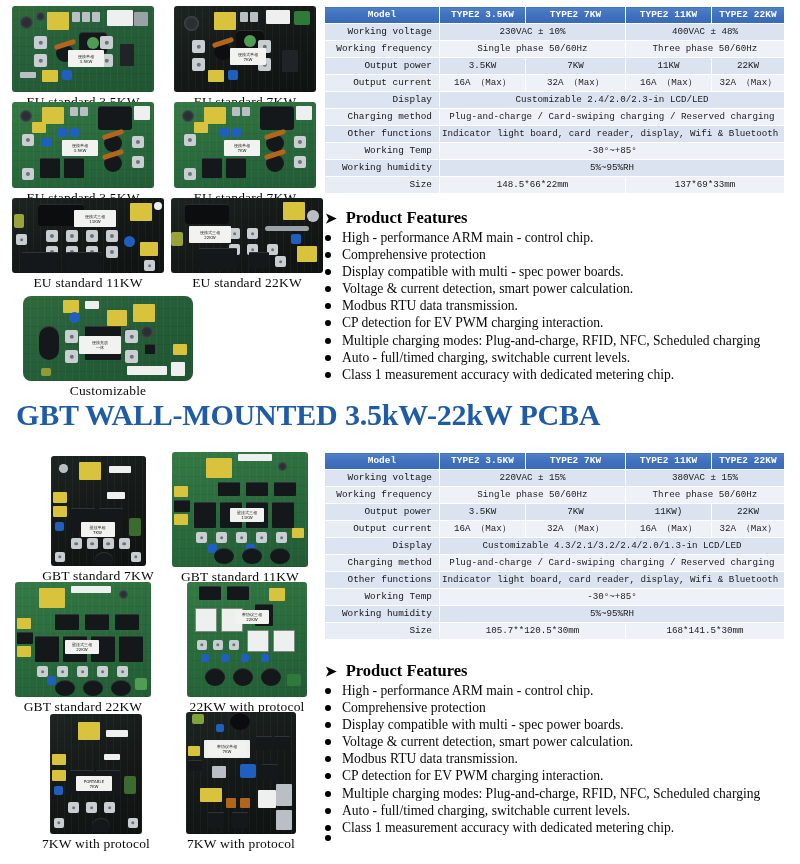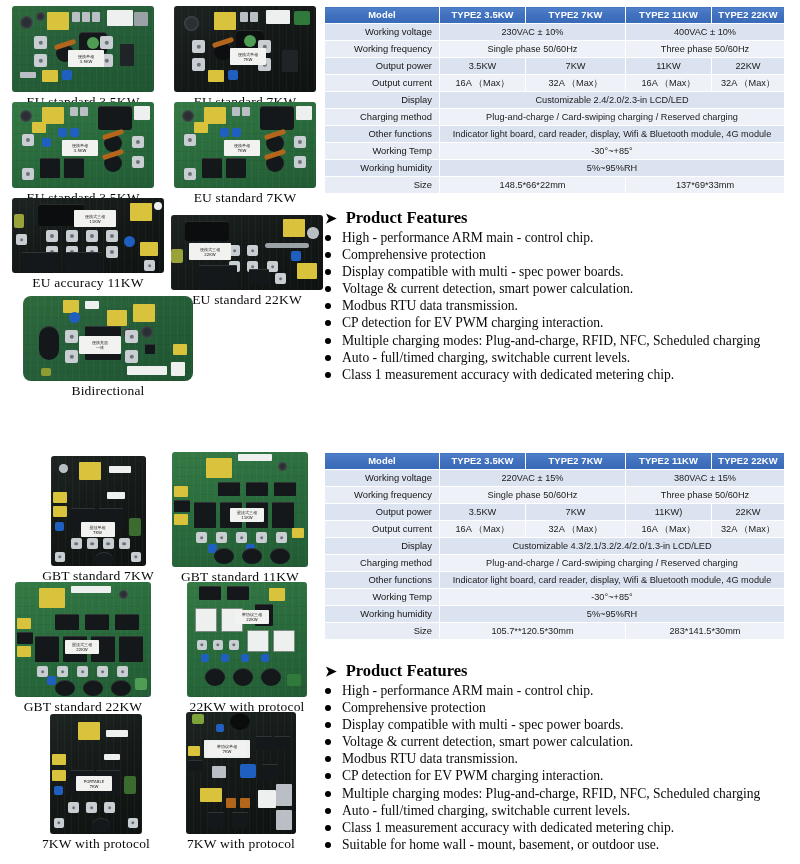--- a/index.html
+++ b/index.html
@@ -101,21 +101,21 @@
     color: #231815;
     letter-spacing: 1px;
   }
   #brand-mark { position: relative; width: 74px; height: 30px; }
 
   
   .spec-table {
     position: absolute;
     border-collapse: collapse;
     width: 460px;
-    font-family: Liberation Sans, sans-serif;
+    font-family: Liberation Mono, monospace;
     table-layout: fixed;
   }
   .spec-table td, .spec-table th {
     border: 1px solid #ffffff;
     font-size: 9.2px;
     color: #1a1a1a;
     text-align: center;
     padding: 2px 2px;
     height: 17px;
     line-height: 1.15;
@@ -311,24 +311,24 @@
           <div class="cmp blk" style="left:10px;top:54px;width:36px;height:20px;"></div>
           <div class="cmp blk" style="left:54px;top:54px;width:36px;height:20px;"></div>
           <div class="cmp pad" style="left:4px;top:36px;width:11px;height:11px;"></div>
           <div class="cmp pad" style="left:132px;top:62px;width:11px;height:11px;"></div>
           <div class="label" style="left:62px;top:12px;width:42px;height:17px;">
               <div>便携式三相</div>
               <div>11KW</div>
             </div>
         </div>
       </div>
-      <div class="caption">EU accuracy 11KW</div>
-    </div>
-
-    <div class="cell" style="left:167px; top:198px; width:160px;margin-top:17px;">
+      <div class="caption">EU standard 11KW</div>
+    </div>
+
+    <div class="cell" style="left:167px; top:198px; width:160px;">
       <div class="board-wrap" style="width:152px;height:75px;">
         <div class="pcb dark" style="width:152px;height:75px;">
           <div class="cmp blk" style="left:14px;top:6px;width:44px;height:20px;border-radius:3px;background:#0b0d0e;"></div>
           <div class="cmp yel" style="left:112px;top:4px;width:22px;height:18px;"></div>
           <div class="cmp cap" style="left:136px;top:12px;width:12px;height:12px;background:#b7bdc1;"></div>
           <div class="cmp grn" style="left:0px;top:34px;width:12px;height:14px;border-radius:2px;background:#9aa33a;"></div>
           <div class="cmp pad" style="left:58px;top:30px;width:11px;height:11px;"></div>
           <div class="cmp pad" style="left:76px;top:30px;width:11px;height:11px;"></div>
           <div class="cmp pad" style="left:58px;top:46px;width:11px;height:11px;"></div>
           <div class="cmp pad" style="left:76px;top:46px;width:11px;height:11px;"></div>
@@ -369,39 +369,39 @@
           <div class="cmp wht" style="left:104px;top:70px;width:40px;height:9px;"></div>
           <div class="cmp wht" style="left:148px;top:66px;width:14px;height:14px;"></div>
           <div class="cmp yel" style="left:150px;top:48px;width:14px;height:11px;"></div>
           <div class="cmp grn" style="left:18px;top:72px;width:10px;height:8px;border-radius:2px;background:#8f9b33;"></div>
           <div class="label" style="left:56px;top:40px;width:42px;height:18px;">
               <div>便携充放</div>
               <div>一体</div>
             </div>
         </div>
       </div>
-      <div class="caption">Bidirectional</div>
+      <div class="caption">Customizable</div>
     </div>
   </div>
 
   <table class="spec-table" id="table-top" style="left:324px; top:6px;">
     <thead>
       <tr>
         <th style="width:115px;">Model</th>
         <th style="width:86px;">TYPE2 3.5KW</th>
         <th style="width:100px;">TYPE2 7KW</th>
         <th style="width:86px;">TYPE2 11KW</th>
         <th style="width:73px;">TYPE2 22KW</th>
       </tr>
     </thead>
     <tbody>
         <tr class="rA">
           <td class="rowhdr">Working voltage</td>
           <td colspan="2">230VAC ± 10%</td>
-          <td colspan="2">400VAC ± 10%</td>
+          <td colspan="2">400VAC ± 48%</td>
         </tr>
         <tr class="rB">
           <td class="rowhdr">Working frequency</td>
           <td colspan="2">Single phase  50/60Hz</td>
           <td colspan="2">Three phase  50/60Hz</td>
         </tr>
         <tr class="rA">
           <td class="rowhdr">Output power</td>
           <td>3.5KW</td>
           <td>7KW</td>
@@ -482,20 +482,21 @@
           <span class="feat-text">Auto - full/timed charging, switchable current levels.</span>
         </li>
         <li>
           <span class="bullet"></span>
           <span class="feat-text">Class 1 measurement accuracy with dedicated metering chip.</span>
         </li>
       </ul>
   </div>
 
   <div id="title-band">
+    <div id="main-title">GBT WALL-MOUNTED 3.5kW-22kW PCBA</div>
   </div>
 
   <div>
 
     <div class="cell" style="left:28px; top:456px; width:140px;">
       <div class="board-wrap" style="width:95px;height:110px;">
         <div class="pcb dark" style="width:95px;height:110px;">
           <div class="cmp cap" style="left:8px;top:8px;width:9px;height:9px;background:#b7bdc1;"></div>
           <div class="cmp yel" style="left:28px;top:6px;width:22px;height:18px;"></div>
           <div class="cmp wht" style="left:58px;top:10px;width:22px;height:7px;"></div>
@@ -734,21 +735,21 @@
           <td class="rowhdr">Working Temp</td>
           <td colspan="4">-30°~+85°</td>
         </tr>
         <tr class="rA">
           <td class="rowhdr">Working humidity</td>
           <td colspan="4">5%~95%RH</td>
         </tr>
         <tr class="rB">
           <td class="rowhdr">Size</td>
           <td colspan="2">105.7**120.5*30mm</td>
-          <td colspan="2">283*141.5*30mm</td>
+          <td colspan="2">168*141.5*30mm</td>
         </tr>
       </tbody>
   </table>
 
   <div class="features" id="features-bottom" style="left:325px; top:661px;">
     <div class="feat-head">
       <span class="feat-arrow">➤</span>
       <span>Product Features</span>
     </div>
     <ul class="feat-list">
@@ -783,18 +784,17 @@
         <li>
           <span class="bullet"></span>
           <span class="feat-text">Auto - full/timed charging, switchable current levels.</span>
         </li>
         <li>
           <span class="bullet"></span>
           <span class="feat-text">Class 1 measurement accuracy with dedicated metering chip.</span>
         </li>
         <li>
           <span class="bullet"></span>
-          <span class="feat-text">Suitable for home wall - mount, basement, or outdoor use.</span>
         </li>
       </ul>
   </div>
 
 </div>
 
 </body></html>

